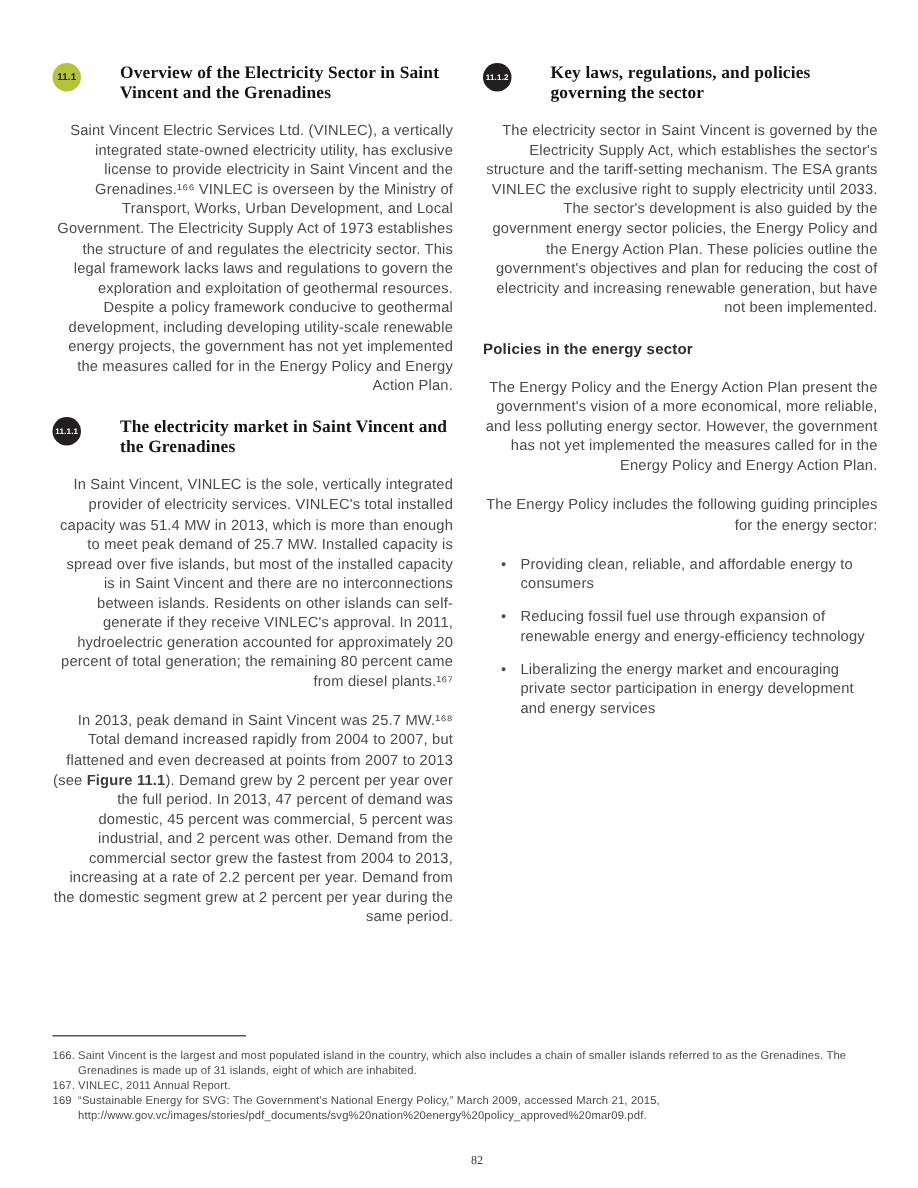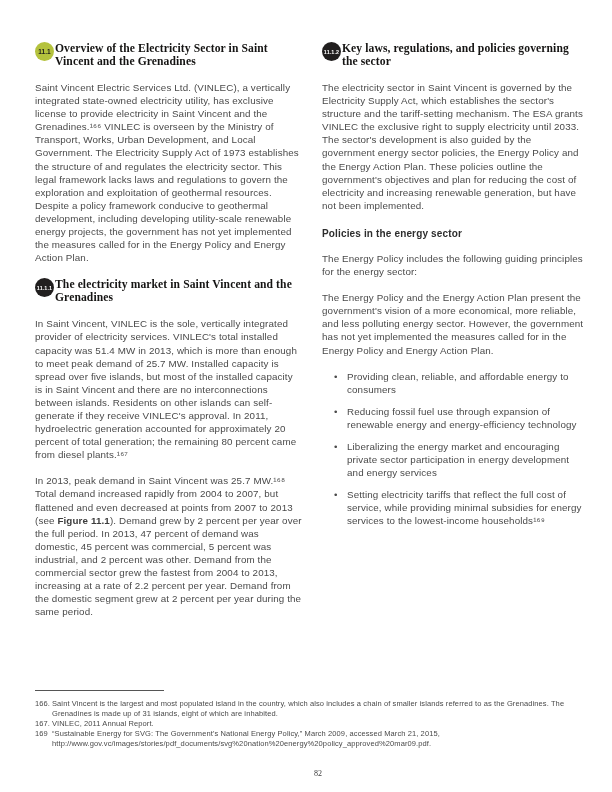--- a/index.html
+++ b/index.html
@@ -7,21 +7,21 @@
     position:relative;
     width:612px;height:792px;
     background:#ffffff;
     font-family:"Liberation Sans", sans-serif;
     overflow:hidden;
   }
   .col{position:absolute;top:41px;}
   .col-left{left:35px;width:267px;}
   .col-right{left:322px;width:263px;}
 
-  .section-head{display:flex;gap:1px;margin:0 0 13px 0;}
+  .section-head{display:flex;gap:26px;margin:0 0 13px 0;}
   .badge{
     flex:0 0 auto;
     width:19px;height:19px;border-radius:50%;
     display:flex;align-items:center;justify-content:center;
     font-weight:bold;font-size:6.5px;letter-spacing:0.1px;
     margin-top:1px;
   }
   .badge-green{background:#b4c23d;color:#1d1d1b;}
   .badge-dark{background:#211f1f;color:#ffffff;font-size:5.4px;}
   .section-title{
@@ -29,20 +29,21 @@
     font-weight:700;
     font-size:11.6px;line-height:13px;
     color:#151413;letter-spacing:0.1px;
     margin-top:1px;
   }
 
   p.body{
     font-size:9.8px;line-height:13.1px;
     color:#4a4a4a;letter-spacing:0.12px;
     margin:0 0 13px 0;
+    text-align:right;
   }
   p.body .bold{font-weight:700;color:#3c3c3c;}
 
   .subhead{
     font-size:10px;font-weight:700;color:#2d2d2d;
     letter-spacing:0.15px;
     margin:16px 0 13px 0;
   }
 
   ul.bullets{list-style:none;margin:0;padding:0 0 0 12px;}
@@ -98,29 +99,28 @@
 
     <div class="section-head">
       <div class="badge badge-dark">11.1.2</div>
       <div class="section-title">Key laws, regulations, and policies governing the sector</div>
     </div>
 
     <p class="body">The electricity sector in Saint Vincent is governed by the Electricity Supply Act, which establishes the sector's structure and the tariff-setting mechanism. The ESA grants VINLEC the exclusive right to supply electricity until 2033. The sector's development is also guided by the government energy sector policies, the Energy Policy and the Energy Action Plan. These policies outline the government's objectives and plan for reducing the cost of electricity and increasing renewable generation, but have not been implemented.</p>
 
     <h3 class="subhead">Policies in the energy sector</h3>
 
+    <p class="body">The Energy Policy and the Energy Action Plan present the government's vision of a more economical, more reliable, and less polluting energy sector. However, the government has not yet implemented the measures called for in the Energy Policy and Energy Action Plan.</p>
+
     <p class="body">The Energy Policy includes the following guiding principles for the energy sector:</p>
-
-    <p class="body">The Energy Policy and the Energy Action Plan present the government's vision of a more economical, more reliable, and less polluting energy sector. However, the government has not yet implemented the measures called for in the Energy Policy and Energy Action Plan.</p>
 
     <ul class="bullets">
       <li>Providing clean, reliable, and affordable energy to consumers</li>
       <li>Reducing fossil fuel use through expansion of renewable energy and energy-efficiency technology</li>
       <li>Liberalizing the energy market and encouraging private sector participation in energy development and energy services</li>
-      <li>Setting electricity tariffs that reflect the full cost of service, while providing minimal subsidies for energy services to the lowest-income households¹⁶⁹</li>
     </ul>
 
   </div>
 
   <hr class="footnote-rule">
 
   <div class="footnotes">
     <div class="footnote">
       <span class="fn-num">166.</span>
       <span class="fn-text">Saint Vincent is the largest and most populated island in the country, which also includes a chain of smaller islands referred to as the Grenadines. The Grenadines is made up of 31 islands, eight of which are inhabited.</span>

